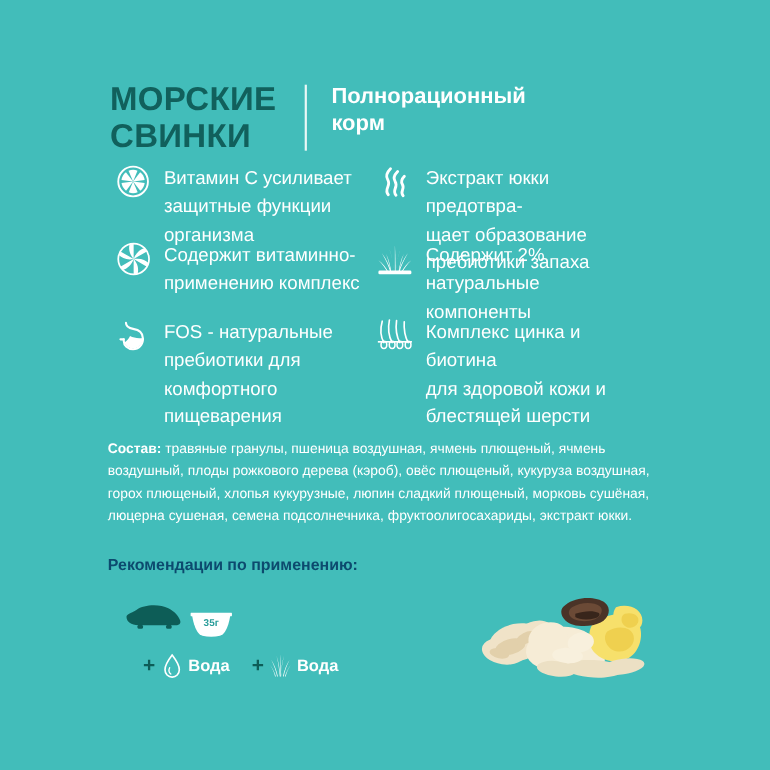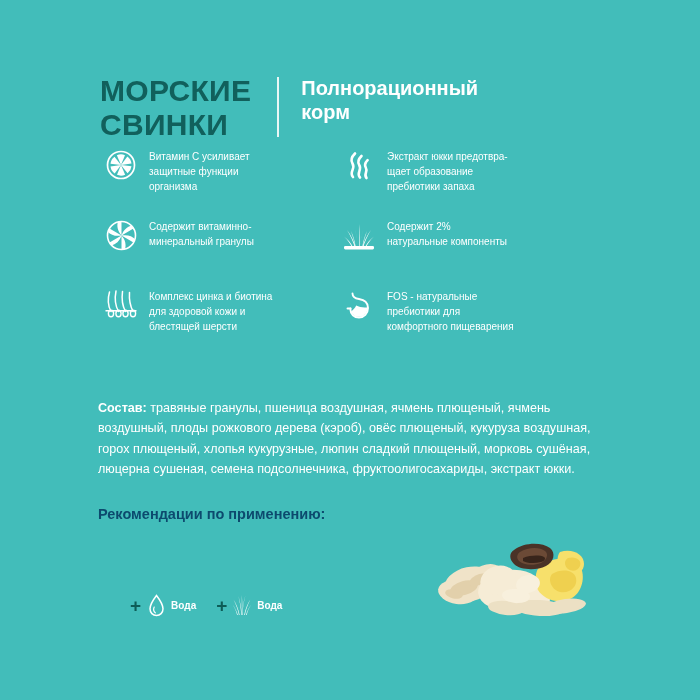--- a/index.html
+++ b/index.html
@@ -79,21 +79,21 @@
     flex: none;
     margin-right: 11px;
     margin-top: 0px;
     display: flex;
     align-items: center;
     justify-content: center;
   }
   .feature-icon svg { display: block; }
   .feature-text {
     color: #ffffff;
-    font-size: 10px;
+    font-size: 17px;
     line-height: 1.52;
     white-space: pre-line;
     padding-top: 1px;
   }
 
   
   .composition {
     position: absolute;
     left: 98px;
     top: 398px;
@@ -175,21 +175,21 @@
     height: 24px;
     display: flex;
     align-items: center;
     justify-content: center;
     margin-right: 5px;
     flex: none;
   }
   .addon-icon svg { display: block; }
   .addon-label {
     color: #ffffff;
-    font-size: 10px;
+    font-size: 15px;
     font-weight: bold;
   }
 
   
   .food-photo {
     position: absolute;
     left: 428px;
     top: 522px;
     width: 180px;
     height: 104px;
@@ -273,21 +273,21 @@
               </g>
               <g transform="rotate(300 16.5 16.5)">
                 <path d="M16.5 16.5 L16.5 1.2 A15.3 15.3 0 0 1 27 6.4 C22 7.6 18.4 11 16.5 16.5 Z"></path>
               </g>
             </g>
           </g>
           <circle cx="16.5" cy="16.5" r="14" fill="none" stroke="#ffffff" stroke-width="1.6"></circle>
         </svg>
       </span>
       <span class="feature-text">Содержит витаминно-
-минеральный гранулы</span>
+применению комплекс</span>
     </div>
 
     <div class="feature">
       <span class="feature-icon">
         <svg width="34" height="30" viewBox="0 0 34 30">
           <g fill="#ffffff">
             <path d="M16.5 28 C15.6 20 14.2 12 11.5 5.5 C13.8 11.5 15.6 19 16.5 28 Z"></path>
             <path d="M17.5 28 C18.4 20 19.8 12 22.5 5.5 C20.2 11.5 18.4 19 17.5 28 Z"></path>
             <path d="M17 28 C17 20 17 12 17 3.5 C17.6 12 17.6 20 17.6 28 Z"></path>
             <path d="M14 28 C12 21.5 9 15 5 10 C8.5 15.5 11.2 21.5 13 28 Z"></path>
@@ -299,20 +299,33 @@
             <rect x="2" y="26" width="30" height="3.4" rx="1.3"></rect>
           </g>
         </svg>
       </span>
       <span class="feature-text">Содержит 2%
 натуральные компоненты</span>
     </div>
 
     <div class="feature">
       <span class="feature-icon">
+        <svg width="32" height="32" viewBox="0 0 32 32">
+          <path d="M9.5 4.5 C9.5 8.5 12.5 9.5 16 10 C21.5 10.8 25 14 25 19 C25 24.5 21 28.5 16 28.5 C11 28.5 7.5 25 7.5 21 L7.5 19.5" fill="none" stroke="#ffffff" stroke-width="1.9" stroke-linecap="round"></path>
+          <path d="M13.2 16.5 C16.5 18.2 20.5 18.8 24.8 18.2 C24.5 23.8 20.8 27.8 16 27.8 C12.4 27.8 9.3 25.6 8.1 22.3 C10.2 21 12.1 19 13.2 16.5 Z" fill="#ffffff"></path>
+          <path d="M7.5 19.5 L4.5 19.5" fill="none" stroke="#ffffff" stroke-width="1.9" stroke-linecap="round"></path>
+        </svg>
+      </span>
+      <span class="feature-text">FOS - натуральные
+пребиотики для
+комфортного пищеварения</span>
+    </div>
+
+    <div class="feature">
+      <span class="feature-icon">
         <svg width="34" height="32" viewBox="0 0 34 32">
           <g fill="none" stroke="#ffffff" stroke-width="1.5" stroke-linecap="round">
             <path d="M5.5 3 C3.5 10 4 17 7 22.5"></path>
             <path d="M12 2 C10.5 9.5 11.5 17 14.5 22.5"></path>
             <path d="M18.5 2.5 C17.5 10 18.5 17 21.5 22.5"></path>
             <path d="M25.5 3.5 C25 10.5 26.5 17.5 29 22.5"></path>
           </g>
           <g fill="none" stroke="#ffffff" stroke-width="1.4">
             <ellipse cx="7" cy="24.5" rx="2.6" ry="3.3"></ellipse>
             <ellipse cx="14.5" cy="24.5" rx="2.6" ry="3.3"></ellipse>
@@ -320,44 +333,49 @@
             <ellipse cx="29" cy="24.5" rx="2.6" ry="3.3"></ellipse>
           </g>
           <rect x="1.5" y="21" width="31" height="1.5" fill="#ffffff"></rect>
         </svg>
       </span>
       <span class="feature-text">Комплекс цинка и биотина
 для здоровой кожи и
 блестящей шерсти</span>
     </div>
 
-    <div class="feature">
-      <span class="feature-icon">
-        <svg width="32" height="32" viewBox="0 0 32 32">
-          <path d="M9.5 4.5 C9.5 8.5 12.5 9.5 16 10 C21.5 10.8 25 14 25 19 C25 24.5 21 28.5 16 28.5 C11 28.5 7.5 25 7.5 21 L7.5 19.5" fill="none" stroke="#ffffff" stroke-width="1.9" stroke-linecap="round"></path>
-          <path d="M13.2 16.5 C16.5 18.2 20.5 18.8 24.8 18.2 C24.5 23.8 20.8 27.8 16 27.8 C12.4 27.8 9.3 25.6 8.1 22.3 C10.2 21 12.1 19 13.2 16.5 Z" fill="#ffffff"></path>
-          <path d="M7.5 19.5 L4.5 19.5" fill="none" stroke="#ffffff" stroke-width="1.9" stroke-linecap="round"></path>
-        </svg>
-      </span>
-      <span class="feature-text">FOS - натуральные
-пребиотики для
-комфортного пищеварения</span>
-    </div>
-
   </div>
 
   <div class="composition">
     <span class="label">Состав:</span><span> травяные гранулы, пшеница воздушная, ячмень плющеный, ячмень воздушный, плоды рожкового дерева (кэроб), овёс плющеный, кукуруза воздушная, горох плющеный, хлопья кукурузные, люпин сладкий плющеный, морковь сушёная, люцерна сушеная, семена подсолнечника, фруктоолигосахариды, экстракт юкки.</span>
   </div>
 
   <div class="rec-title">Рекомендации по применению:</div>
 
   <div class="feeding">
     <div class="feeding-row">
 
+      <div class="pig-unit small">
+        <span>
+          <svg width="58" height="34" viewBox="0 0 58 34">
+            <g fill="#0d5d57">
+              <path d="M12 9.5 C19 4.5 33 4 41 8 C47 11 50 15 51.5 18.5 C53 21.5 51 23.5 48 23.5 L14 23.5 C7 23.5 3 20 3 16 C3 13 6.5 13 12 9.5 Z"></path>
+              <rect x="13" y="23" width="5" height="3.6" rx="1.4"></rect>
+              <rect x="39" y="23" width="5" height="3.6" rx="1.4"></rect>
+            </g>
+          </svg>
+        </span>
+        <span class="bowl">
+          <svg width="38" height="25" viewBox="0 0 38 25">
+            <path d="M1.5 2.5 L36.5 2.5 C36.5 2.5 34.5 20 27 22 C22 23.3 16 23.3 11 22 C3.5 20 1.5 2.5 1.5 2.5 Z" fill="#ffffff"></path>
+            <path d="M0.5 1 L37.5 1 C38 1 38 4.2 37.5 4.2 L0.5 4.2 C0 4.2 0 1 0.5 1 Z" fill="#ffffff"></path>
+          </svg>
+          <span class="bowl-label">35г</span>
+        </span>
+      </div>
 
 
     </div>
 
     <div class="addons">
 
       <div class="addon">
         <span class="plus">+</span>
         <span class="addon-icon">
           <svg width="17" height="23" viewBox="0 0 17 23">

